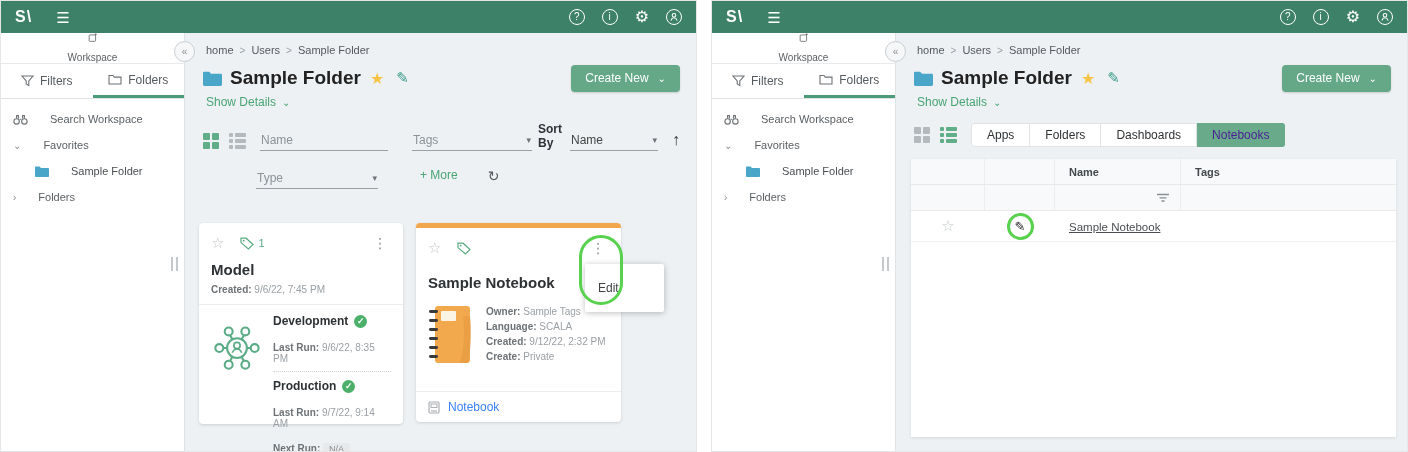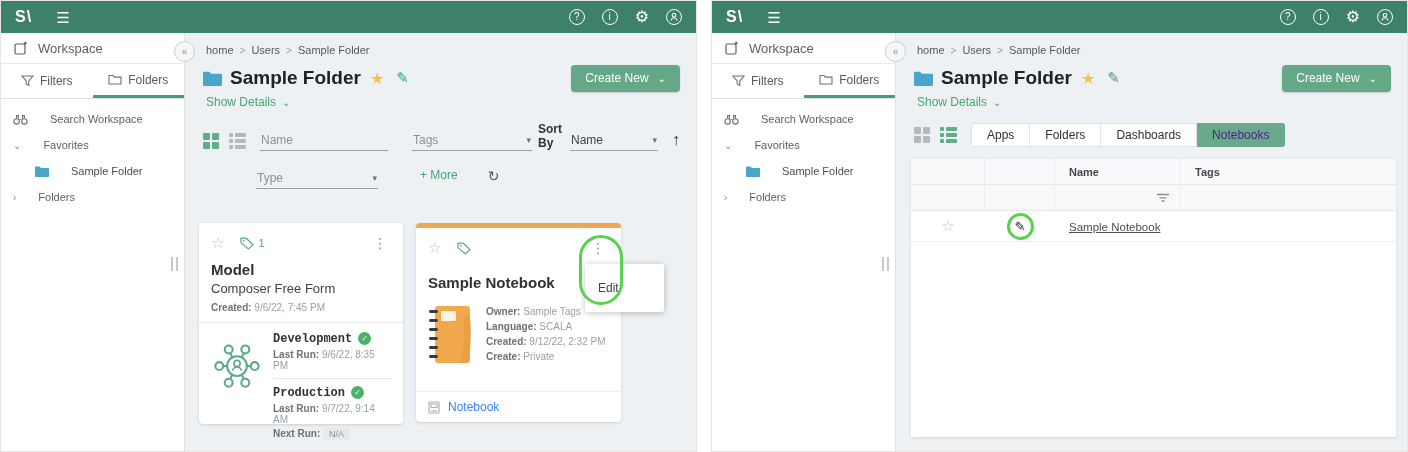--- a/index.html
+++ b/index.html
@@ -12,21 +12,21 @@
   
   .tb { height:32px; background:#3D8168; display:flex; align-items:center; padding:0 14px; color:#fff; }
   .logo { font-size:16px; font-weight:bold; letter-spacing:1px; }
   .hamb { margin-left:24px; font-size:15px; cursor:pointer; line-height:1; }
   .tb-right { margin-left:auto; display:flex; align-items:center; gap:17px; }
   .cic { width:16px; height:16px; border:1.3px solid #fff; border-radius:50%; display:flex; align-items:center; justify-content:center; font-size:10px; line-height:1; cursor:pointer; }
   .gear { font-size:16px; line-height:1; cursor:pointer; }
 
   
   .sb { position:absolute; top:32px; left:0; bottom:0; width:184px; background:#fff; border-right:1px solid #e0e3e6; }
-  .sb-head { height:31px; display:flex; align-items:center; gap:10px; padding:0 13px; border-bottom:1px solid #e8eaec; color:#5a5f63; font-size:13px; }
+  .sb-head { height:31px; display:flex; align-items:center; gap:10px; padding:0 13px; border-bottom:1px solid #e8eaec; color:#5a5f63; font-size:10px;flex-direction:column; }
   .sb-tabs { display:flex; height:35px; border-bottom:1px solid #e0e3e6; }
   .sb-tab { flex:1; display:flex; align-items:center; justify-content:center; gap:6px; font-size:12px; color:#565b5f; cursor:pointer; }
   .sb-tab.active { border-bottom:3px solid #4C9B78; }
   .sb-row { display:flex; align-items:center; gap:22px; font-size:11px; color:#5a5f63; margin:14px 0 0 12px; cursor:pointer; }
   .sb-row.indent { margin-left:34px; color:#4a4f53; }
   .cv { color:#8a8f93; font-size:10px; }
 
   
   .main { position:absolute; top:32px; left:184px; right:0; bottom:0; background:#EDF1F4; }
   .collapse { position:absolute; top:40px; left:173px; width:21px; height:21px; border-radius:50%; background:#f5f7f8; border:1px solid #c9ced2; color:#8a8f93; font-size:10px; display:flex; align-items:center; justify-content:center; z-index:6; cursor:pointer; }
@@ -73,22 +73,22 @@
   .card2 .cbody { padding:10px 12px 0; }
   .ctop { display:flex; align-items:center; height:20px; }
   .cstar { color:#c3c7ca; font-size:15px; cursor:pointer; }
   .ctag { margin-left:16px; display:flex; align-items:center; gap:4px; color:#56A97F; font-size:11px; cursor:pointer; }
   .kebab { margin-left:auto; color:#8a8f93; font-size:14px; cursor:pointer; padding:0 4px; }
   .ctitle { font-size:15px; font-weight:bold; color:#2e3235; margin-top:8px; }
   .csub { font-size:13px; color:#3e4245; margin-top:3px; }
   .meta { font-size:10px; color:#9aa0a5; margin-top:6px; }
   .meta b { color:#6d7276; }
   .split { border-top:1px solid #ececec; margin:9px -12px 0; padding:9px 12px 0; display:flex; gap:10px; }
-  .envname { font-size:12px; font-weight:bold; color:#2e3235; display:flex; align-items:flex-start; gap:6px;font-family:Liberation Mono, monospace; }
-  .envmeta { font-size:10px; color:#9aa0a5; margin-top:3px; }
+  .envname { font-size:12px; font-weight:bold; color:#2e3235; display:flex; align-items:center; gap:6px; }
+  .envmeta { font-size:10px; color:#9aa0a5; margin-top:14px; }
   .envmeta b { color:#6d7276; }
   .check { width:13px; height:13px; border-radius:50%; background:#4CB06A; color:#fff; font-size:9px; display:inline-flex; align-items:center; justify-content:center; }
   .dots { border-top:1px dotted #d2d5d8; margin:7px 0; }
   .chip { background:#e8e9ea; color:#8a8f93; padding:1px 6px; border-radius:2px; font-size:9px; }
   .nmeta { display:flex; gap:12px; margin-top:13px; }
   .nmeta .lines { font-size:10px; line-height:1.5; color:#9aa0a5; }
   .nmeta .lines b { color:#6d7276; }
   .cfoot { position:absolute; left:0; right:0; bottom:0; border-top:1px solid #ececec; padding:8px 12px; display:flex; align-items:center; gap:8px; font-size:12px; color:#3b82f6; }
 
   
@@ -260,21 +260,20 @@
           <span class="ctag">
             <svg width="14" height="13" viewBox="0 0 14 13">
                 <path d="M1 1.2h5.1L13 7.6 8.4 12 1 5.6z" fill="none" stroke="#56A97F" stroke-width="1.2"></path>
                 <circle cx="3.7" cy="3.7" r=".9" fill="#56A97F"></circle>
               </svg>
             <span>1</span>
           </span>
           <span class="kebab">⋮</span>
         </div>
         <div class="ctitle">Model</div>
-        <div class="csub">Composer Free Form</div>
         <div class="meta"><b>Created:</b> <span>9/6/22, 7:45 PM</span></div>
         <div class="split">
           <svg width="52" height="52" viewBox="0 0 50 50" style="flex:none;margin-top:6px">
             <g stroke="#5BAC86" stroke-width="2" fill="none">
               <path d="M25 27 17 12M25 27 33 12M25 27 9 27M25 27 41 27M25 27 17 42M25 27 33 42"></path>
               <circle cx="17" cy="11" r="3.8" fill="#fff"></circle>
                 <circle cx="33" cy="11" r="3.8" fill="#fff"></circle>
               <circle cx="8" cy="27" r="3.8" fill="#fff"></circle>
                 <circle cx="42" cy="27" r="3.8" fill="#fff"></circle>
               <circle cx="17" cy="43" r="3.8" fill="#fff"></circle>

